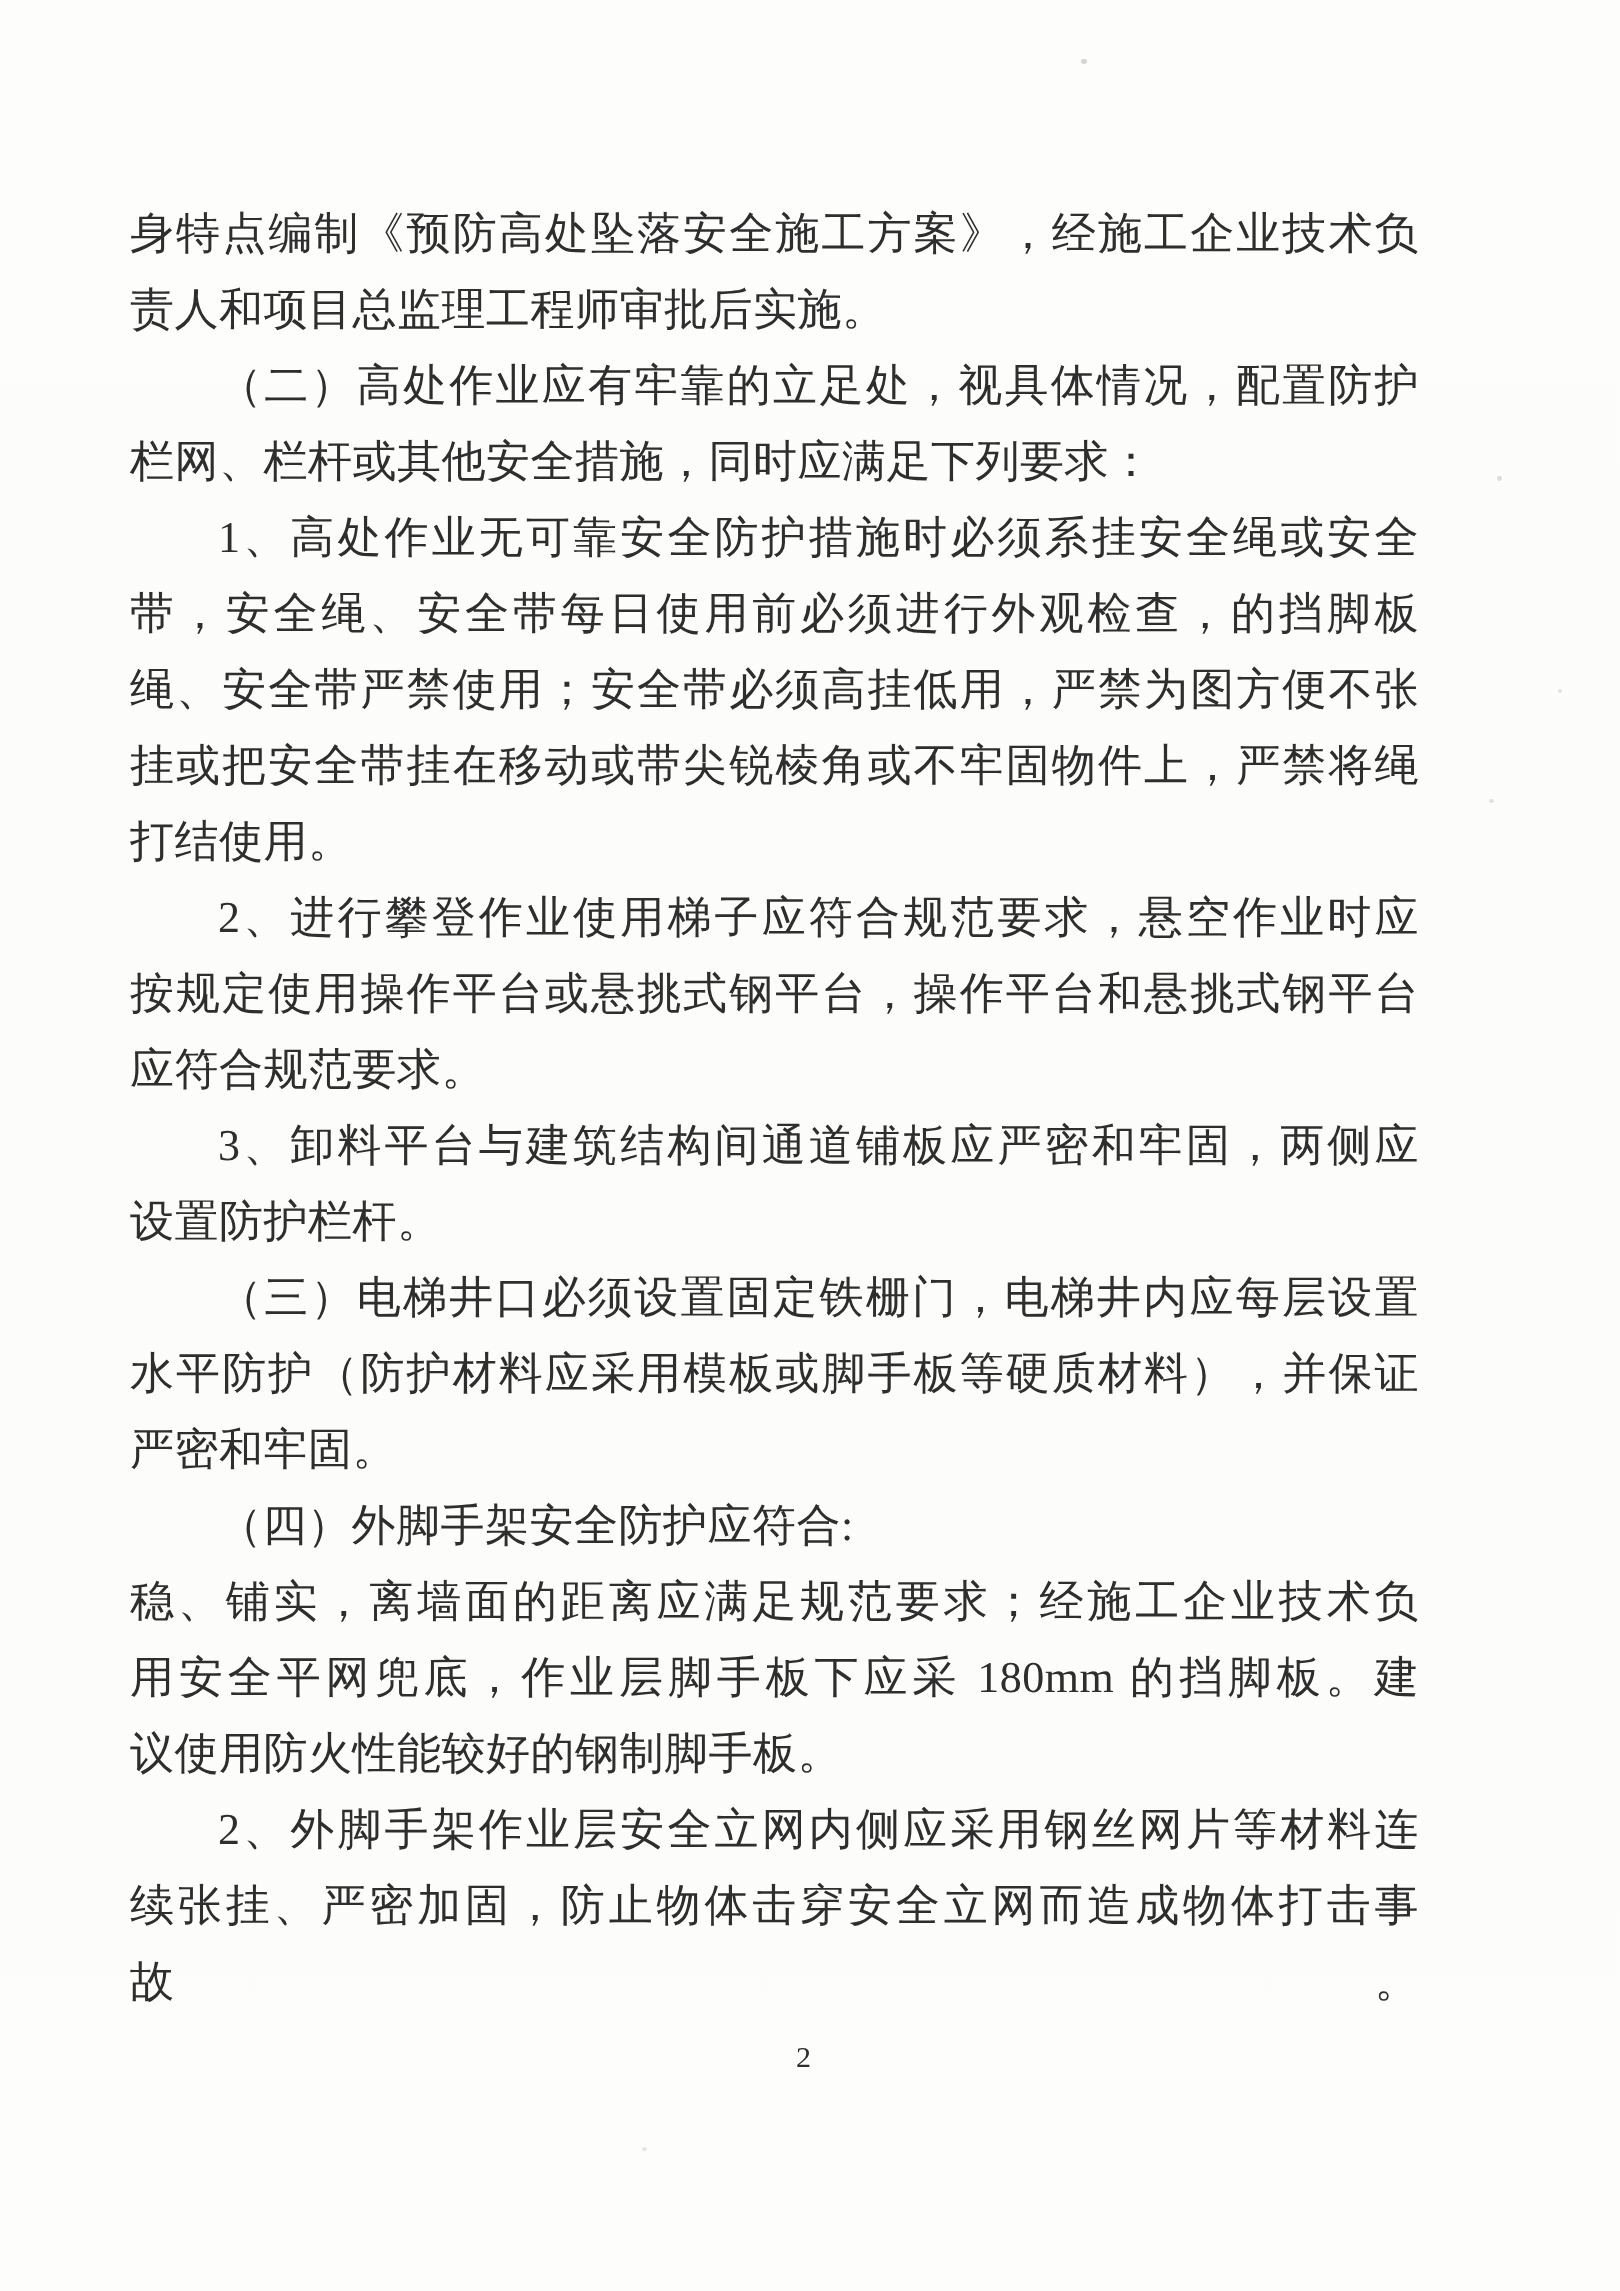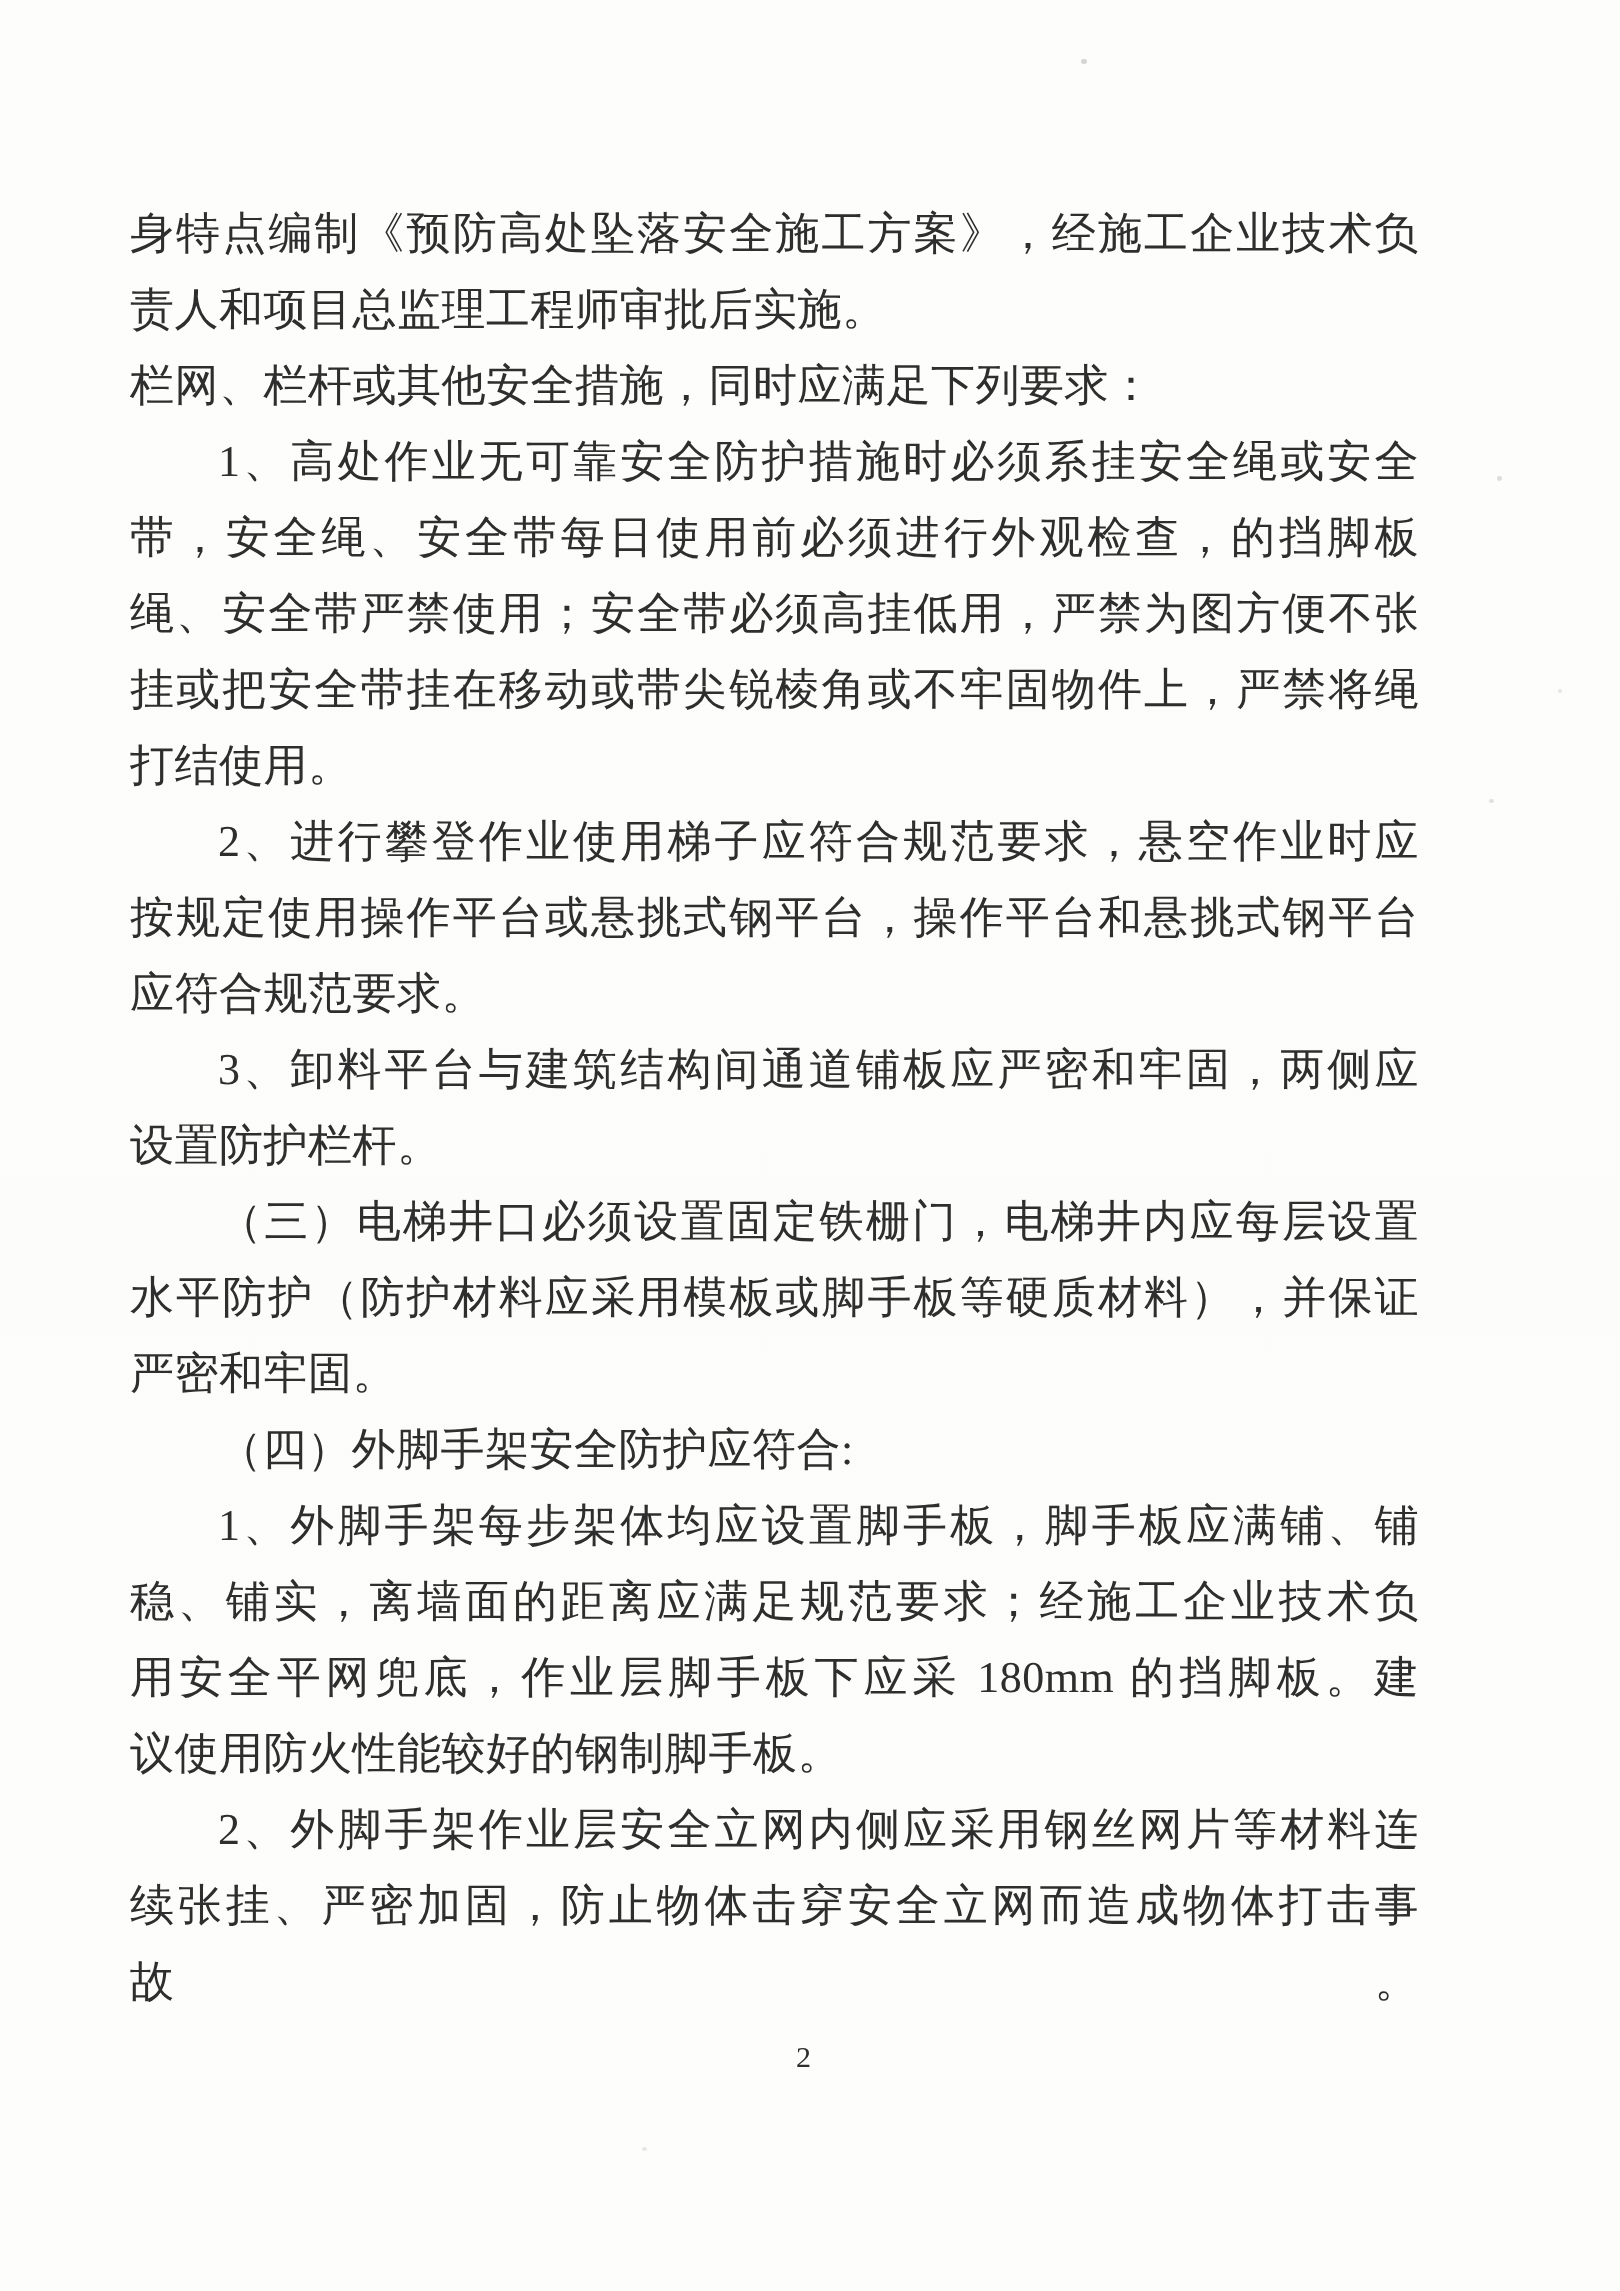--- a/index.html
+++ b/index.html
@@ -64,36 +64,36 @@
   .sp5 { left: 642px;  top: 2147px; width: 4.9px; height: 3.9px; opacity: 0.2; }
 </style>
 </head>
 <body>
 
 <div class="page">
 
   <div class="text-block">
     <div class="line j">身特点编制《预防高处坠落安全施工方案》，经施工企业技术负</div>
     <div class="line">责人和项目总监理工程师审批后实施。</div>
+    <div class="line j indent">（二）高处作业应有牢靠的立足处，视具体情况，配置防护</div>
     <div class="line">栏网、栏杆或其他安全措施，同时应满足下列要求：</div>
     <div class="line j indent">1、高处作业无可靠安全防护措施时必须系挂安全绳或安全</div>
     <div class="line j">带，安全绳、安全带每日使用前必须进行外观检查，的挡脚板</div>
     <div class="line j">绳、安全带严禁使用；安全带必须高挂低用，严禁为图方便不张</div>
     <div class="line j">挂或把安全带挂在移动或带尖锐棱角或不牢固物件上，严禁将绳</div>
     <div class="line">打结使用。</div>
     <div class="line j indent">2、进行攀登作业使用梯子应符合规范要求，悬空作业时应</div>
     <div class="line j">按规定使用操作平台或悬挑式钢平台，操作平台和悬挑式钢平台</div>
     <div class="line">应符合规范要求。</div>
     <div class="line j indent">3、卸料平台与建筑结构间通道铺板应严密和牢固，两侧应</div>
     <div class="line">设置防护栏杆。</div>
     <div class="line j indent">（三）电梯井口必须设置固定铁栅门，电梯井内应每层设置</div>
     <div class="line j">水平防护（防护材料应采用模板或脚手板等硬质材料），并保证</div>
     <div class="line">严密和牢固。</div>
     <div class="line indent">（四）外脚手架安全防护应符合:</div>
-    <div class="line j indent">1、外脚手架每步架体均应设置脚手板，脚手板应满铺、铺</div>
     <div class="line j">稳、铺实，离墙面的距离应满足规范要求；经施工企业技术负</div>
     <div class="line j">用安全平网兜底，作业层脚手板下应采 180mm 的挡脚板。建</div>
     <div class="line">议使用防火性能较好的钢制脚手板。</div>
     <div class="line j indent">2、外脚手架作业层安全立网内侧应采用钢丝网片等材料连</div>
     <div class="line j">续张挂、严密加固，防止物体击穿安全立网而造成物体打击事故。</div>
   </div>
 
   <div class="page-number">2</div>
 
   <div class="speckle sp1"></div>

